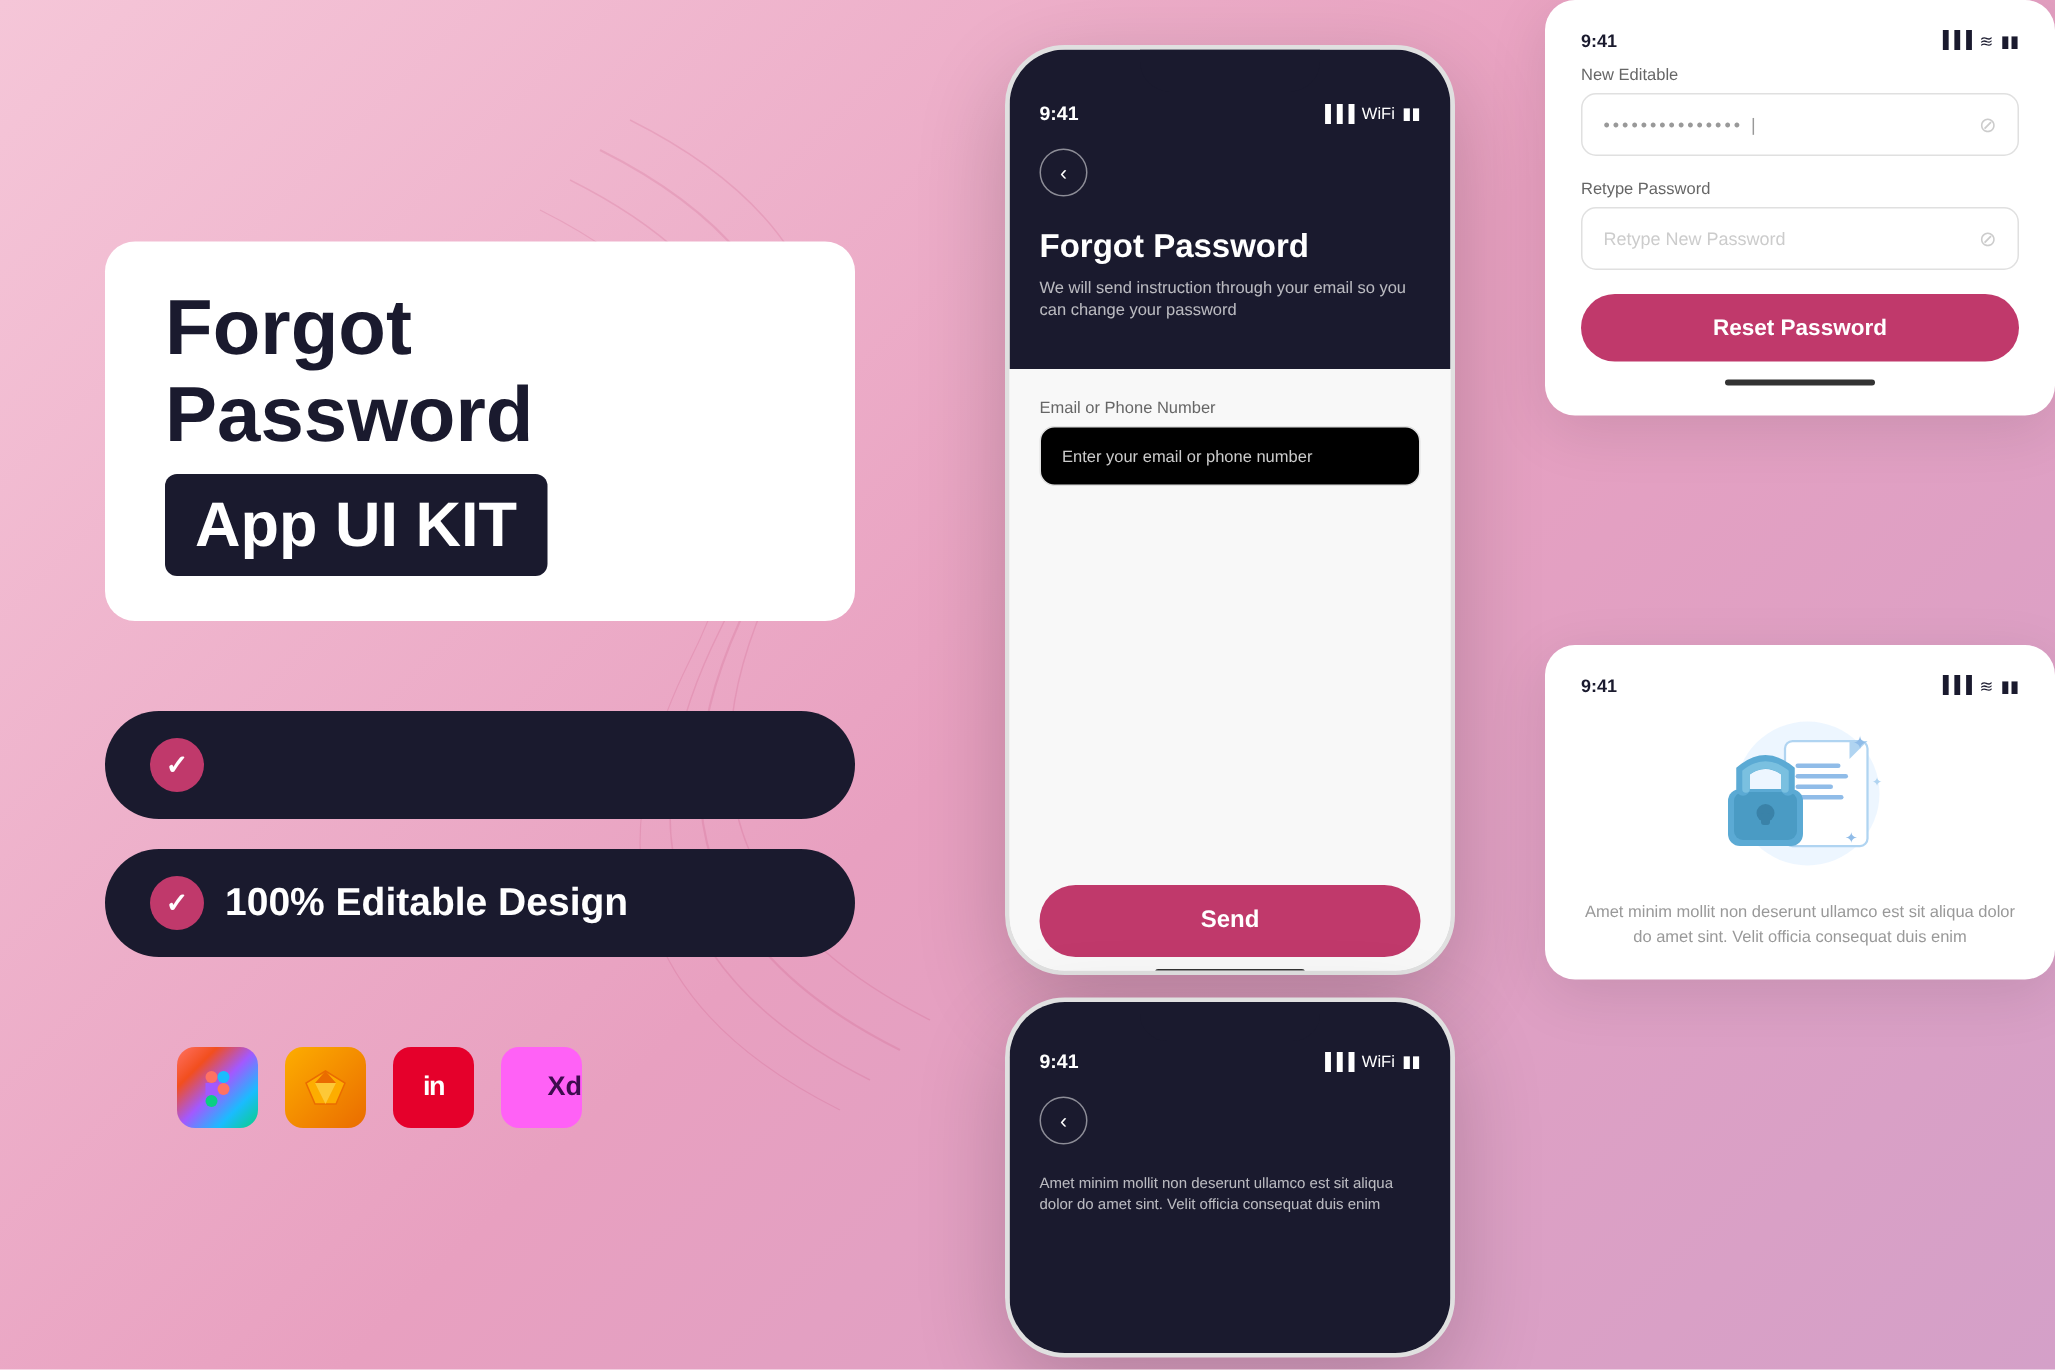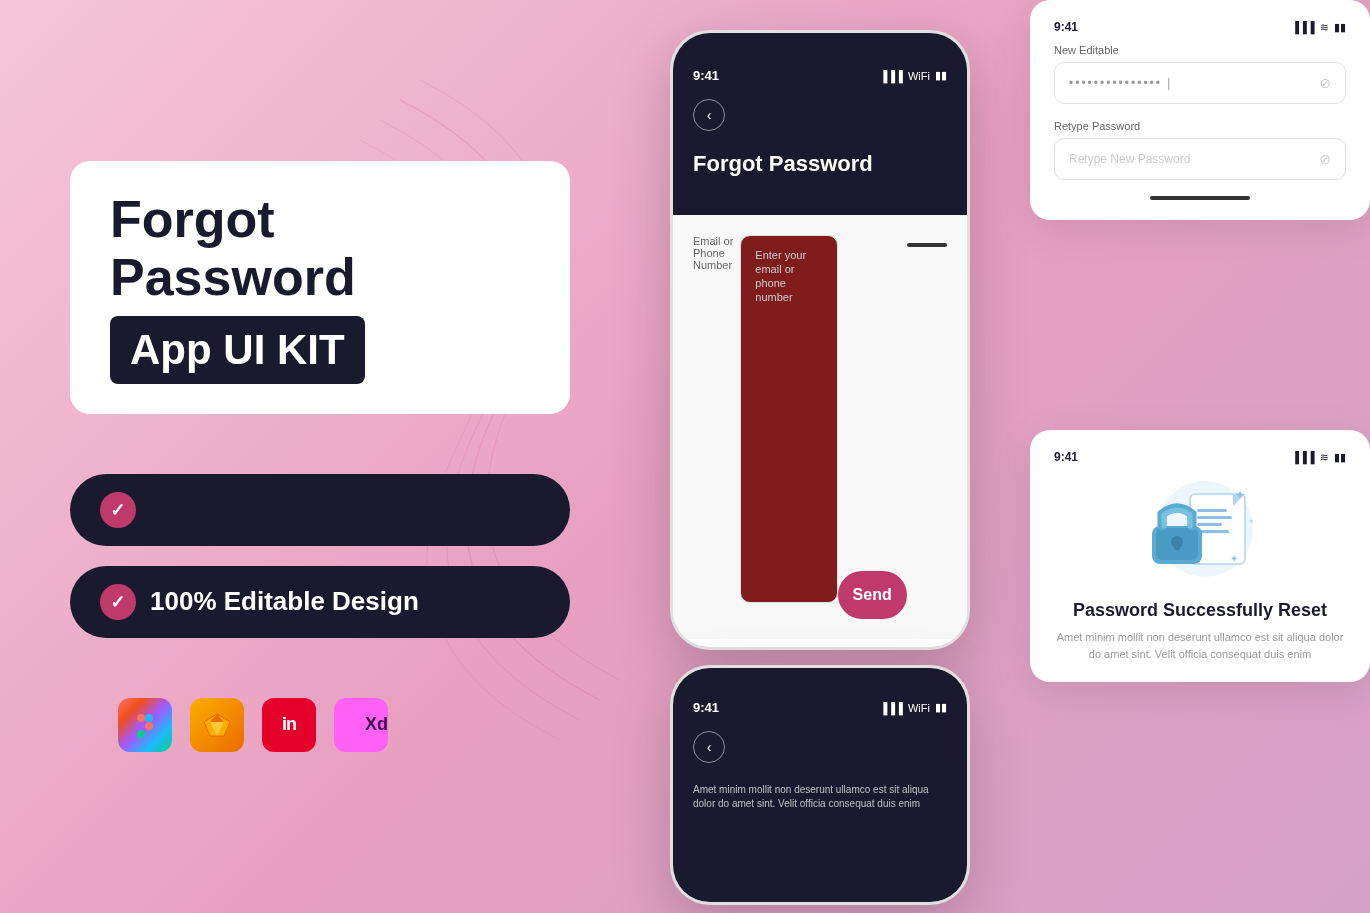--- a/index.html
+++ b/index.html
@@ -183,31 +183,31 @@
       font-size: 11px;
       color: rgba(255,255,255,0.7);
       line-height: 1.4;
     }
 
     .phone-body {
       background: #f8f8f8;
       padding: 20px 20px;
       height: calc(100% - 190px);
       display: flex;
-      flex-direction: row;
+      flex-direction: column;
     }
 
     .input-label {
       font-size: 11px;
       color: #666;
       margin-bottom: 6px;
     }
 
     .input-field {
-      background: #7f1d1d;
+      background: #000000;
       border: 1px solid #e0e0e0;
       border-radius: 10px;
       padding: 12px 14px;
       font-size: 12px;
       color: #999;
       margin-bottom: 16px;
     }
 
     .send-button {
       background: #c0396b;
@@ -415,20 +415,21 @@
       <div class="status-bar">
         <span class="status-time">9:41</span>
         <div class="status-icons">
           <span>▐▐▐</span>
           <span>WiFi</span>
           <span>▮▮</span>
         </div>
       </div>
       <div class="back-btn">‹</div>
       <div class="screen-title">Forgot Password</div>
+      <div class="screen-subtitle">We will send instruction through your email so you can change your password</div>
     </div>
 
     <div class="phone-body">
       <div class="input-label">Email or Phone Number</div>
       <div class="input-field">
         <span style="color:#ccc; font-size:11px;">Enter your email or phone number</span>
       </div>
 
       <div style="flex: 1;"></div>
 
@@ -470,20 +471,21 @@
       <span style="letter-spacing:2px;">••••••••••••••• |</span>
       <span class="eye-icon">⊘</span>
     </div>
 
     <div class="new-password-label">Retype Password</div>
     <div class="password-input-field">
       <span style="color:#ccc;">Retype New Password</span>
       <span class="eye-icon">⊘</span>
     </div>
 
+    <div class="reset-button">Reset Password</div>
     <div class="home-indicator" style="margin-top:12px;"></div>
   </div>
 
   <div class="card-success">
     <div class="card-status-bar">
       <span class="card-time" style="font-size:12px;">9:41</span>
       <div class="card-icons">
         <span>▐▐▐</span>
         <span>≋</span>
         <span>▮▮</span>
@@ -511,17 +513,16 @@
 
         <circle cx="47" cy="68" r="6" fill="#3a82a8"></circle>
         <rect x="44" y="68" width="6" height="8" rx="2" fill="#3a82a8"></rect>
 
         <text x="105" y="25" font-size="12" fill="#90bce8">✦</text>
         <text x="118" y="50" font-size="8" fill="#b0d4f1">✦</text>
         <text x="100" y="88" font-size="10" fill="#90bce8">✦</text>
       </svg>
     </div>
 
-    <div class="success-title">Password Successfully Reset</div>
     <div class="success-desc">Amet minim mollit non deserunt ullamco est sit aliqua dolor do amet sint. Velit officia consequat duis enim</div>
   </div>
 
 </div>
 
 </body></html>

